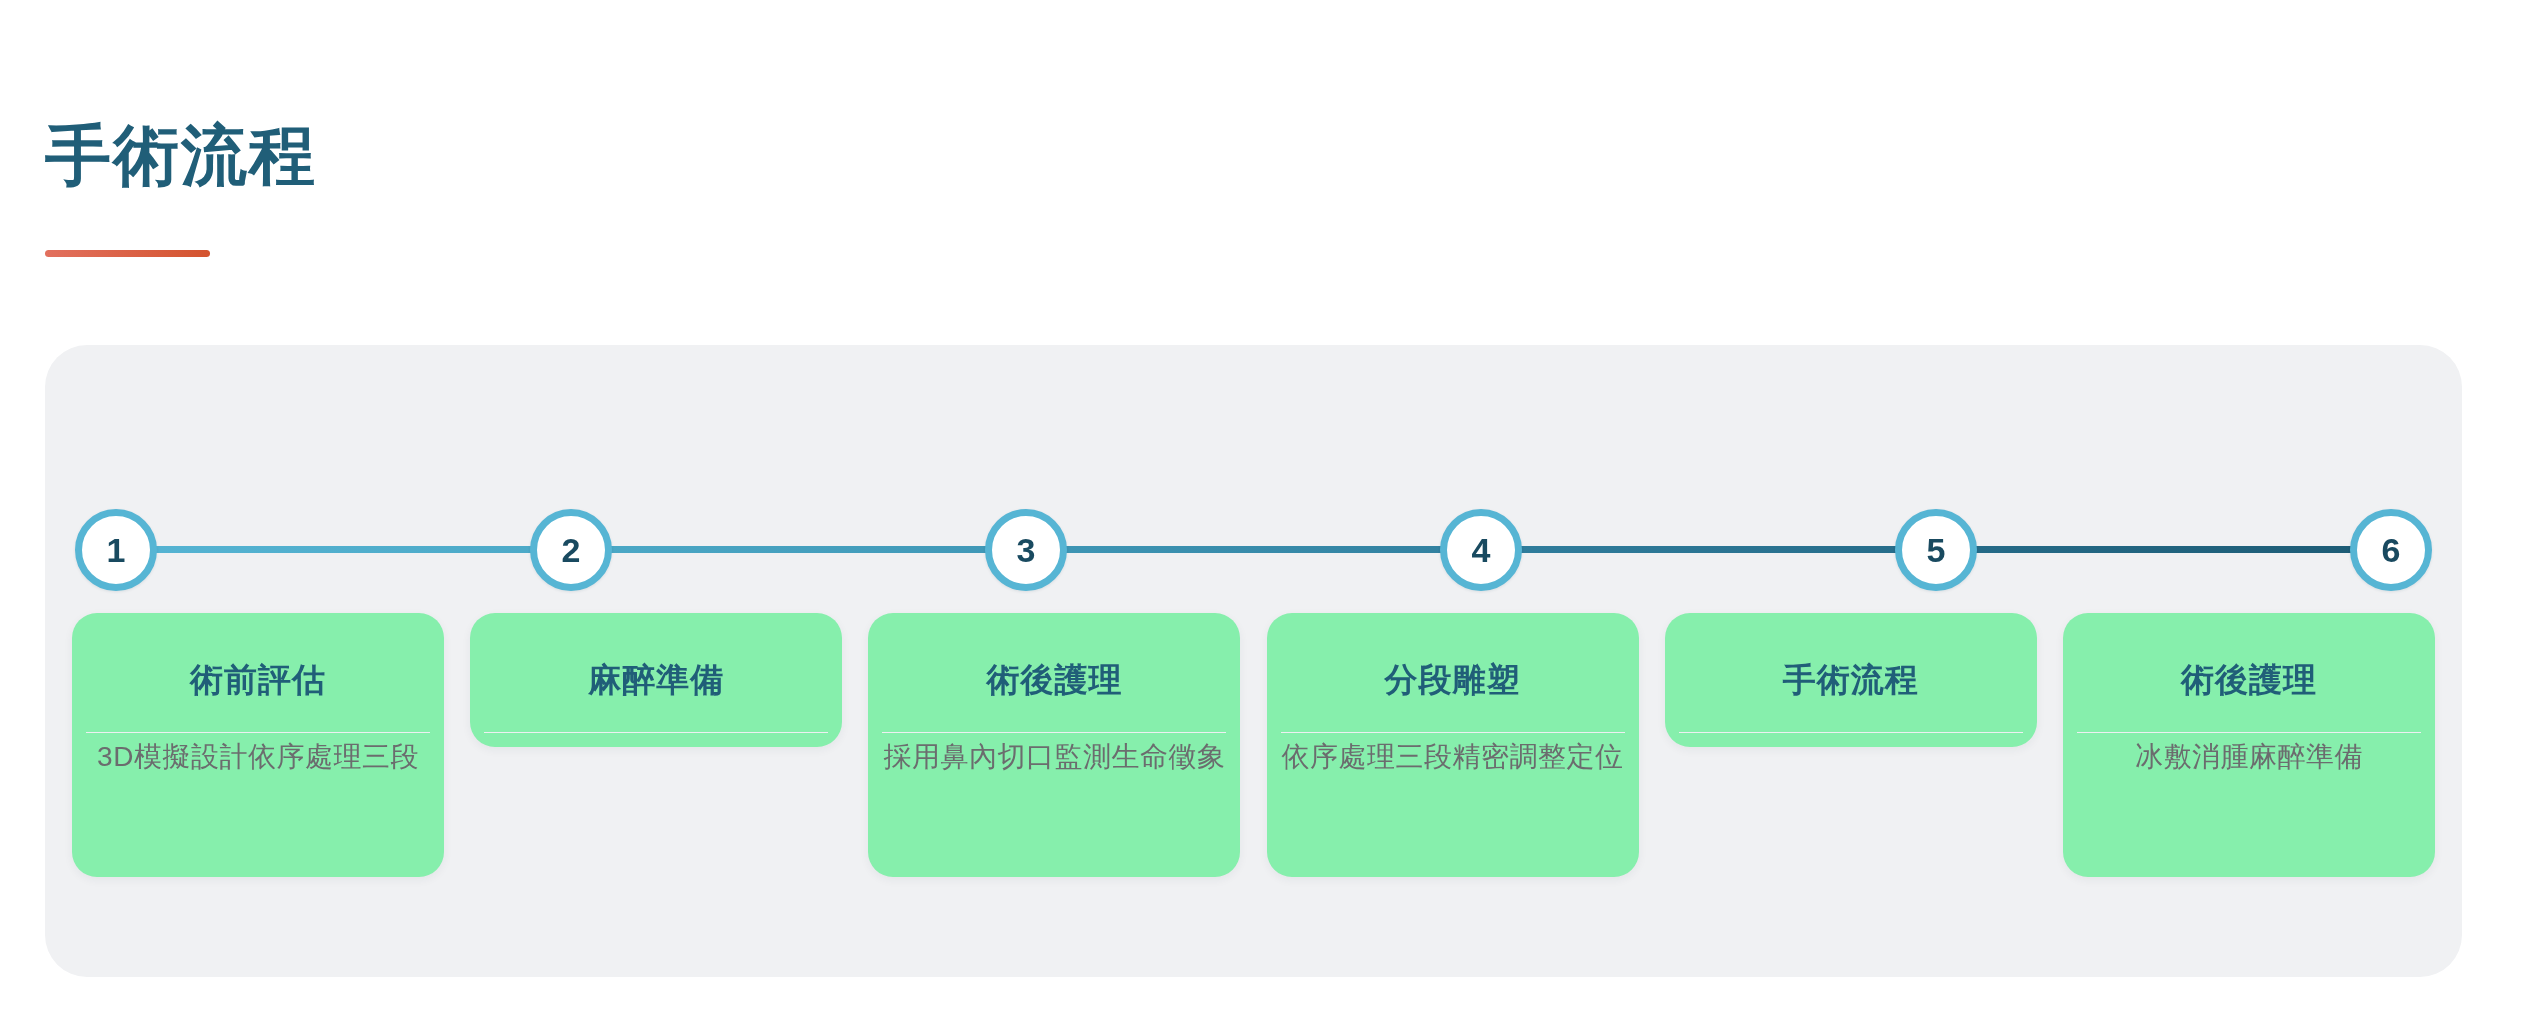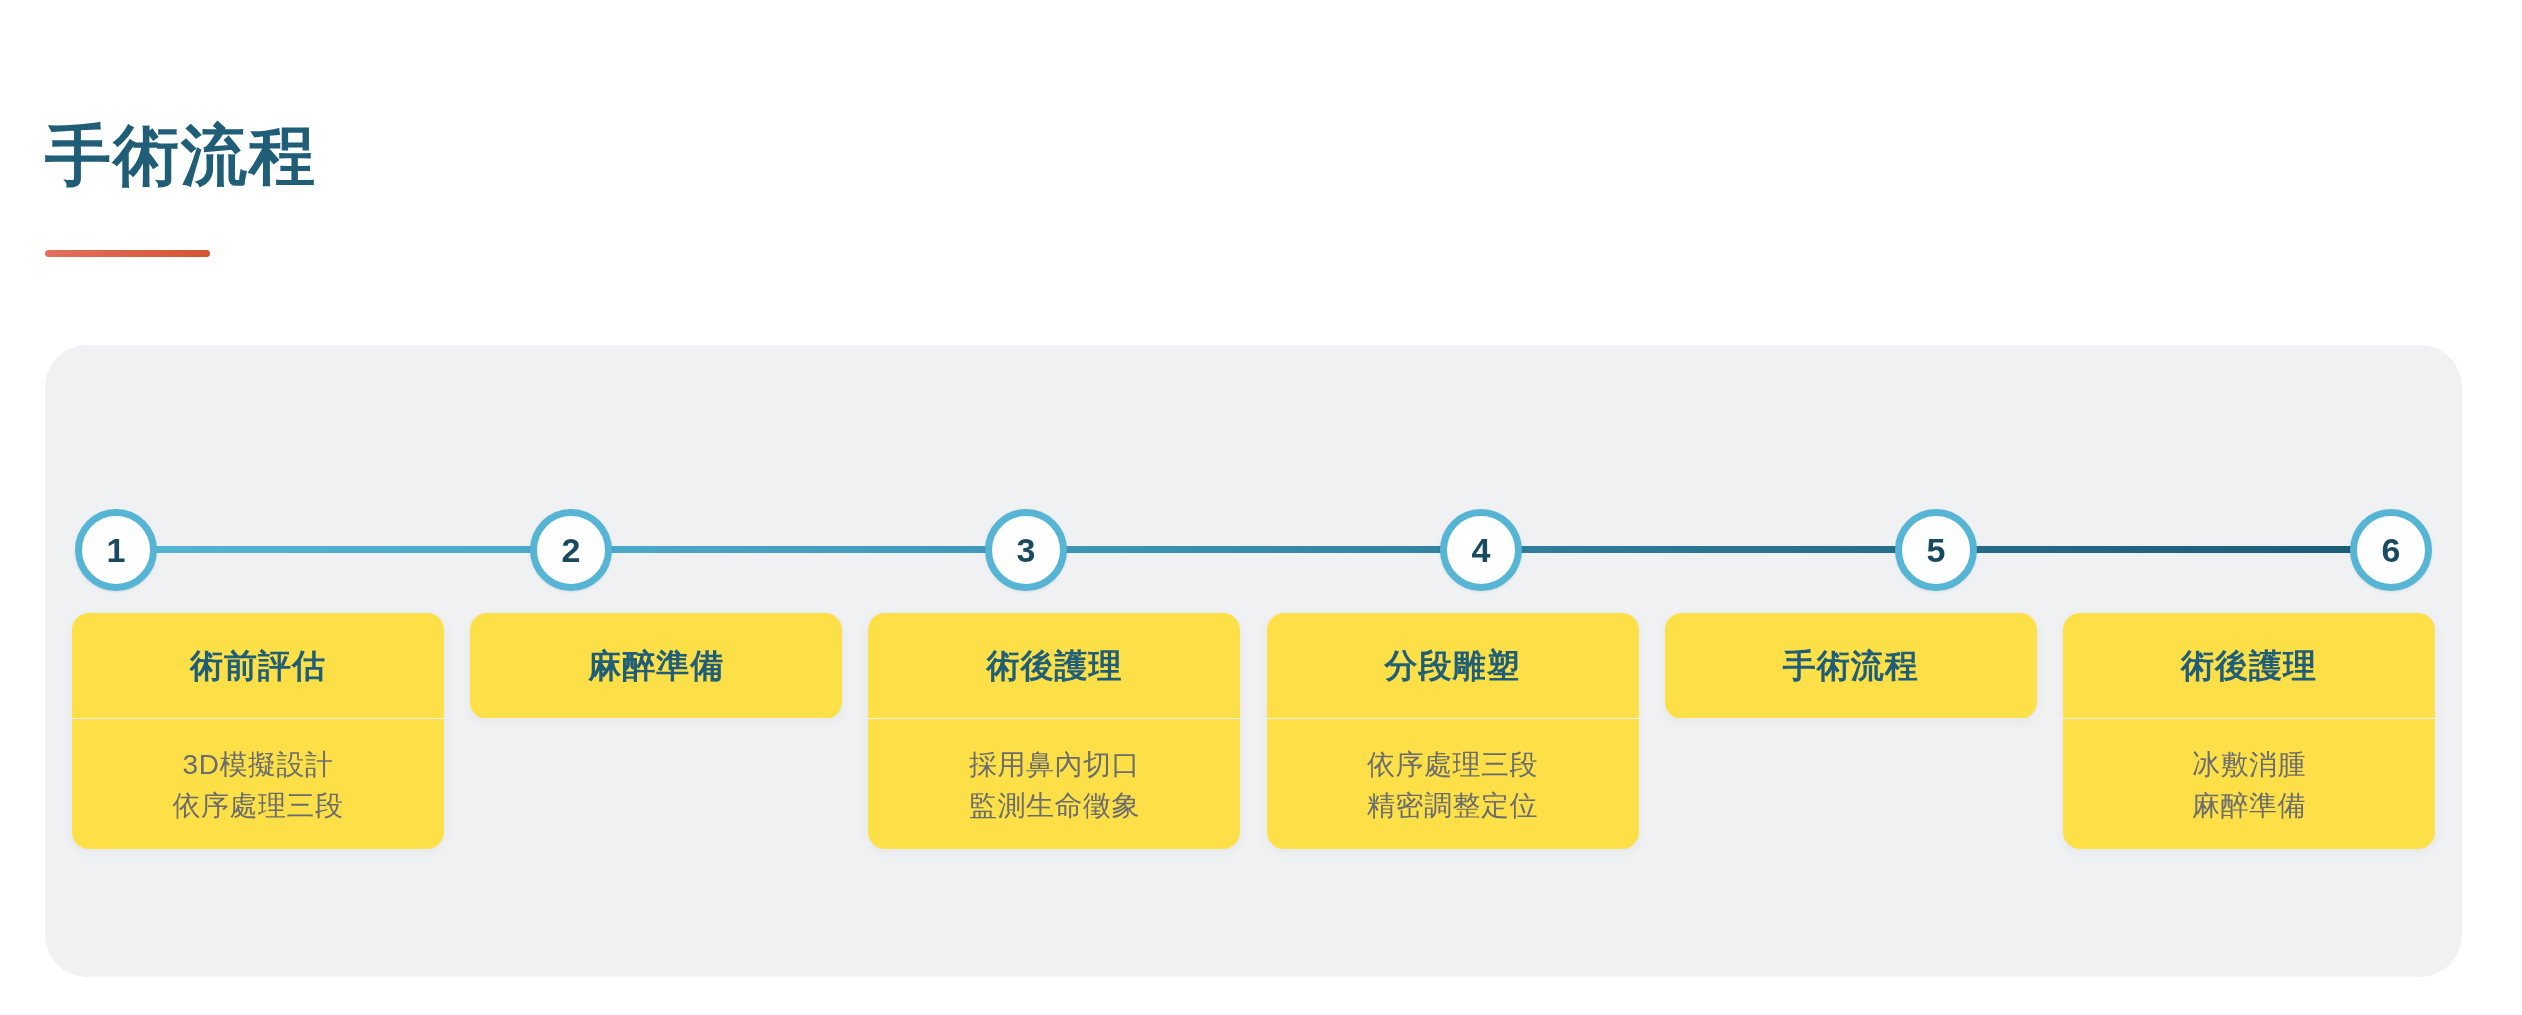--- a/index.html
+++ b/index.html
@@ -107,24 +107,24 @@
     top: 268px;
     width: 2363px;
     display: flex;
     justify-content: space-between;
     align-items: flex-start;
   }
 
   .step-card {
     width: 372px;
     flex: 0 0 372px;
-    background: #fde047;
-    border-radius: 17px;
+    background: #86efac;
+    border-radius: 25px;
     box-sizing: border-box;
-    padding: 0;
+    padding: 14px;
     box-shadow: 0 3px 10px rgba(35,55,70,0.06);
     overflow: hidden;
   }
 
   .card-head {
     height: 105px;
     display: flex;
     align-items: center;
     justify-content: center;
     border-bottom: 1.5px solid #EEF0F2;
@@ -135,21 +135,21 @@
     font-weight: 700;
     color: #205E78;
     letter-spacing: 1px;
     line-height: 1;
     text-align: center;
   }
 
   .card-body {
     height: 130px;
     display: flex;
-    flex-direction: column;
+    flex-direction: row;
     justify-content: center;
     padding-top: 4px;
     box-sizing: border-box;
   }
 
   .card-line {
     font-size: 28px;
     color: #6B6C6E;
     line-height: 1.45;
     text-align: center;

